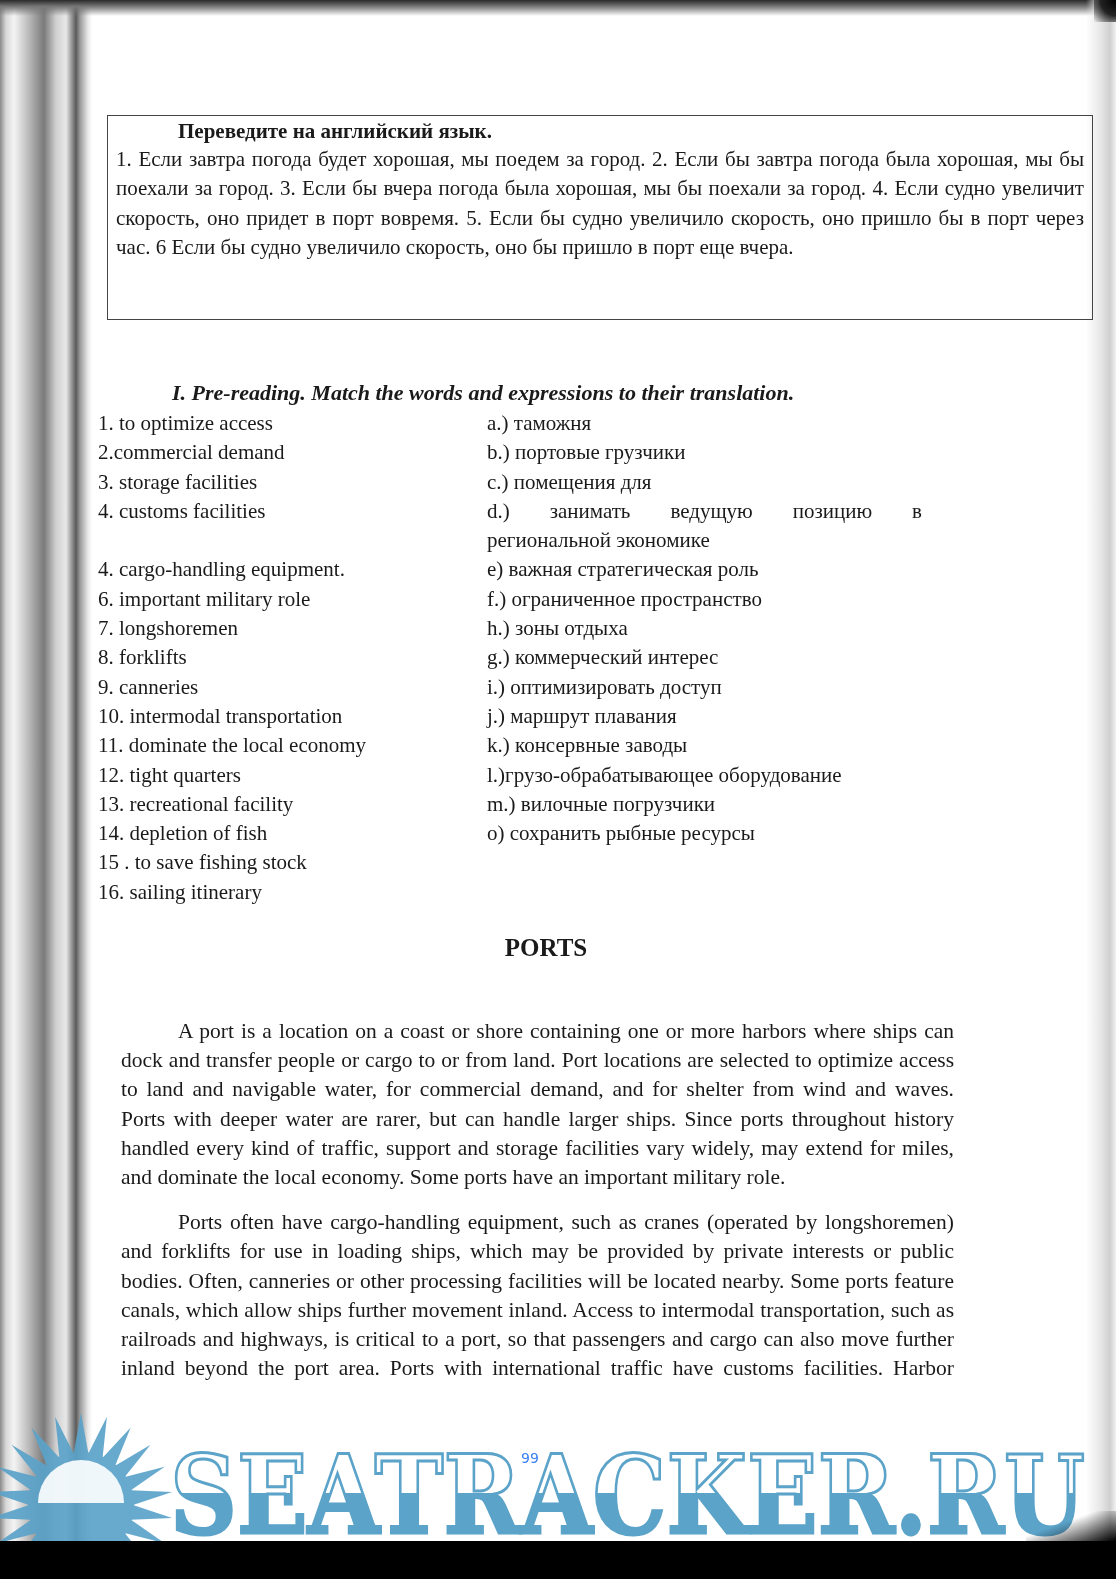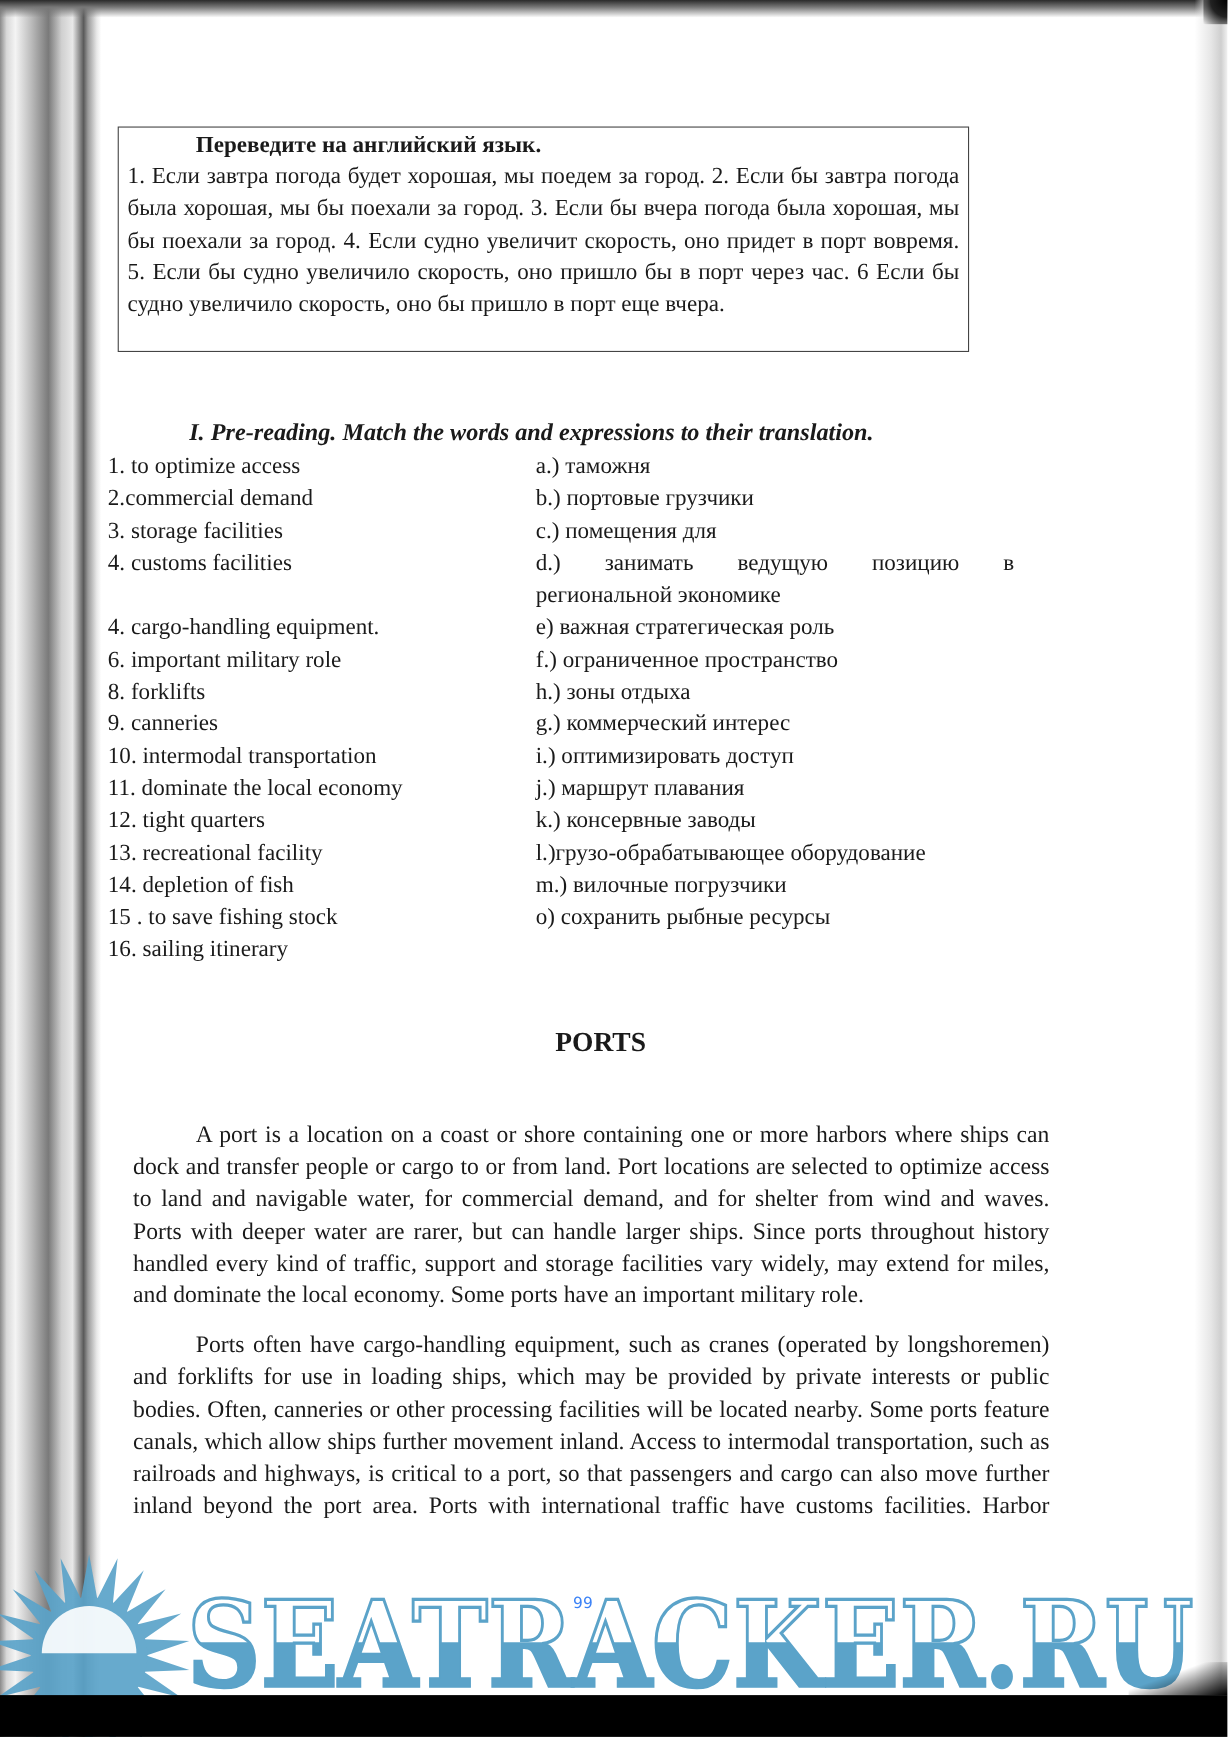--- a/index.html
+++ b/index.html
@@ -32,21 +32,21 @@
     position: absolute; left: 0; bottom: 0; width: 1116px; height: 38px;
     background: #000;
   }
   .bottom-bar::after {
     content: ""; position: absolute; right: 0; top: -30px; width: 90px; height: 30px;
     background: linear-gradient(160deg, rgba(255,255,255,0) 40%, #000 100%);
   }
 
   
   .task-box {
-    position: absolute; left: 107px; top: 115px; width: 774px; height: 205px;
+    position: absolute; left: 107px; top: 115px; width: 986px; height: 205px;
     border: 1.5px solid #444; box-sizing: border-box;
     padding: 1px 8px 0 8px;
     font-size: 21px; line-height: 29.3px; text-align: justify;
   }
   .task-box .box-title {
     font-weight: bold; font-size: 21px; padding-left: 62px; line-height: 28px;
   }
   .task-box .box-text { text-align-last: left; }
 
   
@@ -103,20 +103,21 @@
 
 <div class="section-heading">I. Pre-reading. Match the words and expressions to their translation.</div>
 
 <div class="match-left">
   <div class="match-item">1. to optimize access</div>
   <div class="match-item">2.commercial demand</div>
   <div class="match-item">3. storage facilities</div>
   <div class="match-item tall">4. customs facilities</div>
   <div class="match-item">4. cargo-handling equipment.</div>
   <div class="match-item">6. important military role</div>
+  <div class="match-item">7. longshoremen</div>
   <div class="match-item">8. forklifts</div>
   <div class="match-item">9. canneries</div>
   <div class="match-item">10. intermodal transportation</div>
   <div class="match-item">11. dominate the local economy</div>
   <div class="match-item">12. tight quarters</div>
   <div class="match-item">13. recreational facility</div>
   <div class="match-item">14. depletion of fish</div>
   <div class="match-item">15 . to save fishing stock</div>
   <div class="match-item">16. sailing itinerary</div>
 </div>

